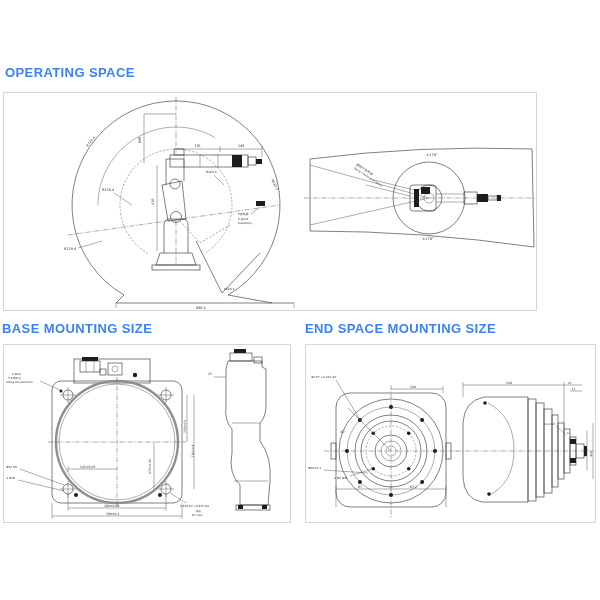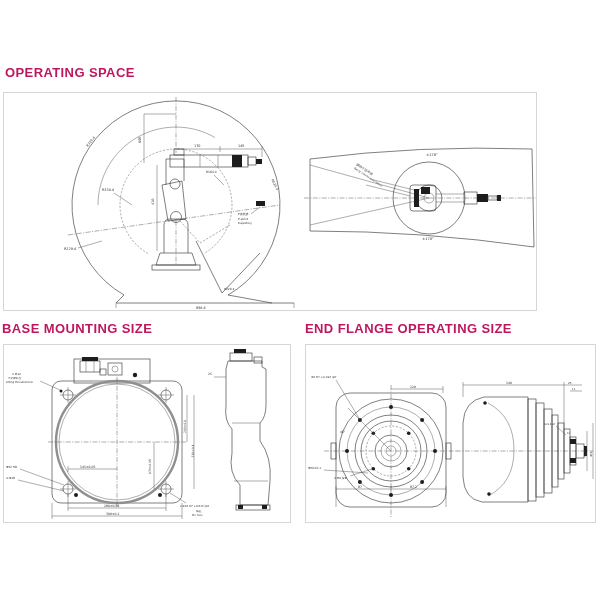--- a/index.html
+++ b/index.html
@@ -1,18 +1,18 @@
 <!DOCTYPE html>
 <html><head>
 <meta charset="utf-8">
 <style>
   html,body{margin:0;padding:0;background:#ffffff;width:600px;height:600px;overflow:hidden;
     font-family:"Liberation Sans", sans-serif;}
   .stage{position:relative;width:600px;height:600px;background:#fff;}
-  .heading{position:absolute;font-weight:bold;font-size:13px;letter-spacing:.4px;color:#be185d;}
+  .heading{position:absolute;font-weight:bold;font-size:13px;letter-spacing:.4px;color:#3b82f6;}
   .panel{position:absolute;background:#fff;border:1px solid #d6d6d6;box-sizing:border-box;}
   svg{display:block;}
   svg text{font-family:"DejaVu Sans", sans-serif;fill:#2e2e2e;}
   .ln{stroke:#3a3a3a;stroke-width:.65;fill:none;}
   .thin{stroke:#4a4a4a;stroke-width:.45;fill:none;}
   .thick{stroke:#8f8f8f;stroke-width:2.4;fill:none;}
   .dd{stroke:#4a4a4a;stroke-width:.45;fill:none;stroke-dasharray:5 1.4 1.1 1.4;}
   .dash{stroke:#4a4a4a;stroke-width:.45;fill:none;stroke-dasharray:2.2 1.5;}
   .blk{fill:#1d1d1d;stroke:none;}
 </style>
@@ -223,21 +223,21 @@
         <line class="thin" x1="230" y1="136" x2="264" y2="136"></line>
         <rect class="ln" x="232" y="160" width="34" height="5"></rect>
         <rect class="blk" x="234" y="160" width="5" height="4"></rect>
         <rect class="blk" x="258" y="160" width="5" height="4"></rect>
         <line class="thin" x1="210" y1="32" x2="222" y2="32"></line>
         <text font-size="3" x="204" y="30">25</text>
       </g>
     </svg>
   </div>
 
-  <div class="heading" style="left:305px;top:321px;">END FLANGE OPERATING SIZE</div>
+  <div class="heading" style="left:305px;top:321px;">END SPACE MOUNTING SIZE</div>
 
   <div class="panel" style="left:305px;top:344px;width:291px;height:179px;">
     <svg width="289" height="177" viewBox="0 0 289 177">
 
       <g>
         <rect class="ln" x="30" y="48" width="110" height="114" rx="14"></rect>
         <rect class="ln" x="25" y="98" width="5" height="16"></rect>
         <rect class="ln" x="140" y="98" width="5" height="16"></rect>
         <circle class="ln" cx="85" cy="106" r="52"></circle>
         <circle class="thin" cx="85" cy="106" r="44"></circle>

